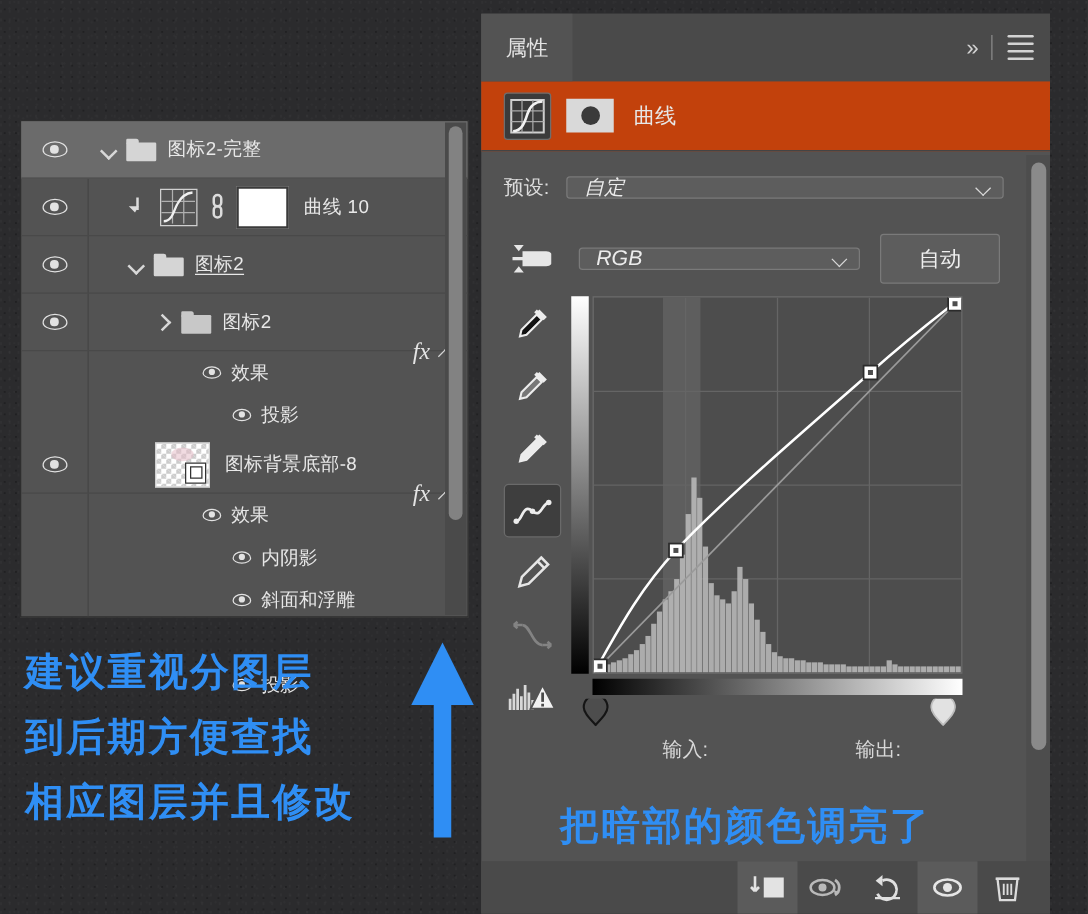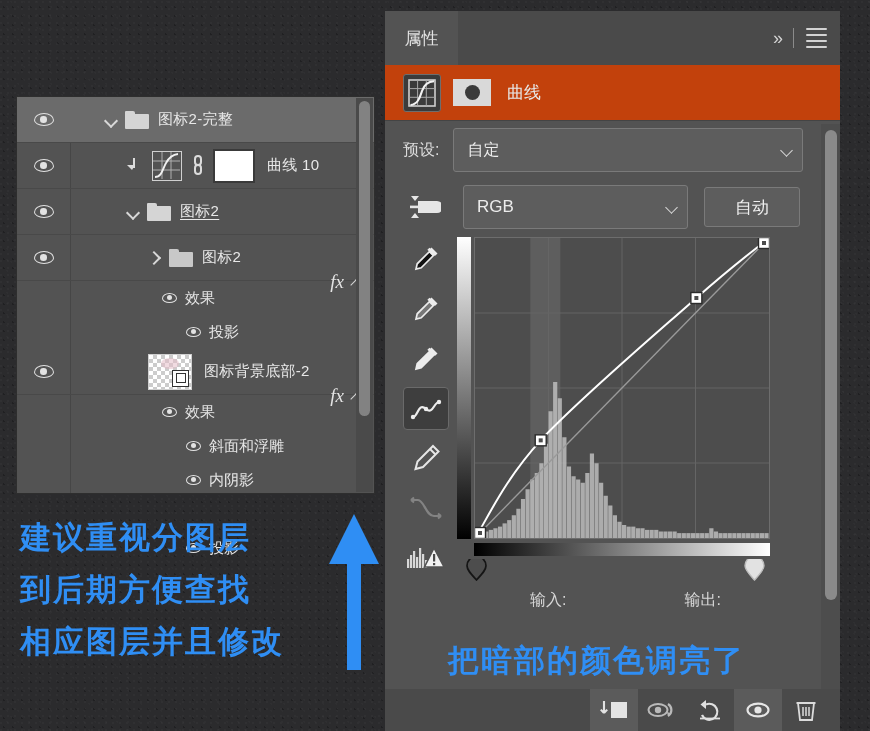--- a/index.html
+++ b/index.html
@@ -30,21 +30,21 @@
     border: 1px solid #2e2e2e;
   }
   .eye-col-line {
     position: absolute; left: 53px; top: 0; bottom: 0;
     width: 1px; background: #464646;
   }
   .layer-row {
     position: relative;
     height: 46px;
     border-bottom: 1px solid #494949;
-    display: flex; align-items: center; gap: 24px;
+    display: flex; align-items: center;
   }
   .layer-row.selected { background: #6b6b6b; }
   .sub-row {
     position: relative;
     height: 34px;
     display: flex; align-items: center;
     border-bottom: none;
   }
   .eye-cell {
     width: 53px; flex: 0 0 53px;
@@ -252,23 +252,24 @@
   }
   #props-title { color: #e7e7e7; font-size: 17px; margin-left: 4px; }
 
   #preset-row {
     height: 58px; display: flex; align-items: center;
     padding-left: 18px; gap: 14px;
   }
   .field-label { color: #dcdcdc; font-size: 16px; }
   .select {
     background: #5d5d5d; border: 1px solid #7a7a7a; border-radius: 3px;
-    height: 44px; display: flex; align-items: center;
+    height: 18px; display: flex; align-items: center;
     padding: 0 10px 0 13px; color: #ececec; font-size: 16px;
     position: relative;
+    font-style: italic;
   }
   .select .caret {
     margin-left: auto; width: 11px; height: 11px; position: relative;
   }
   .select .caret::after {
     content:""; position:absolute; left:1px; top:1px;
     width:8px;height:8px;
     border-right:1.8px solid #dadada; border-bottom:1.8px solid #dadada;
     transform: rotate(45deg);
   }
@@ -491,21 +492,21 @@
               <span class="outer"></span>
               <span class="pupil"></span>
             </span>
           </div>
           <div class="layer-body">
             <div style="width:44px;flex:0 0 auto;"></div>
             <span class="px-thumb">
               <span class="blob"></span>
               <span class="sq"></span>
             </span>
-            <span class="lname">图标背景底部-2</span>
+            <span class="lname">图标背景底部-8</span>
             <span class="fx-cell boxed">
               <span class="fx-label">fx</span>
               <span class="caret-up"></span>
             </span>
           </div>
         </div>
         <div class="sub-row">
           <div class="eye-cell"></div>
           <div class="layer-body">
             <div style="width:82px;flex:0 0 auto;"></div>
@@ -521,34 +522,34 @@
         <div class="sub-row">
           <div class="eye-cell"></div>
           <div class="layer-body">
             <div style="width:106px;flex:0 0 auto;"></div>
             <span class="sub-eye-wrap">
               <span class="eye sm">
                 <span class="outer"></span>
                 <span class="pupil"></span>
               </span>
             </span>
-            <span class="sub-name">斜面和浮雕</span>
+            <span class="sub-name">内阴影</span>
           </div>
         </div>
         <div class="sub-row">
           <div class="eye-cell"></div>
           <div class="layer-body">
             <div style="width:106px;flex:0 0 auto;"></div>
             <span class="sub-eye-wrap">
               <span class="eye sm">
                 <span class="outer"></span>
                 <span class="pupil"></span>
               </span>
             </span>
-            <span class="sub-name">内阴影</span>
+            <span class="sub-name">斜面和浮雕</span>
           </div>
         </div>
         <div class="sub-row">
           <div class="eye-cell"></div>
         </div>
         <div class="sub-row">
           <div class="eye-cell"></div>
           <div class="layer-body">
             <div style="width:106px;flex:0 0 auto;"></div>
             <span class="sub-eye-wrap">

